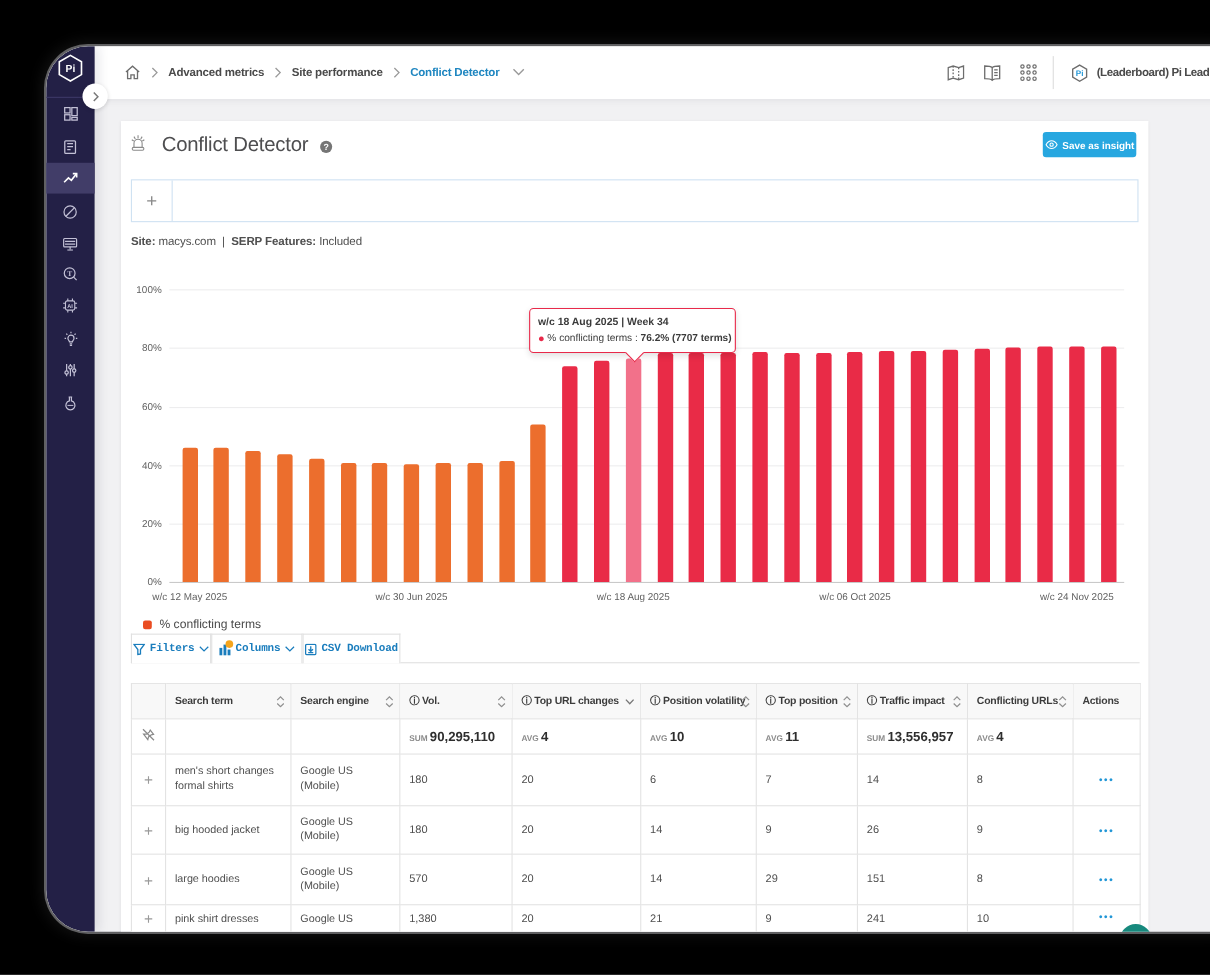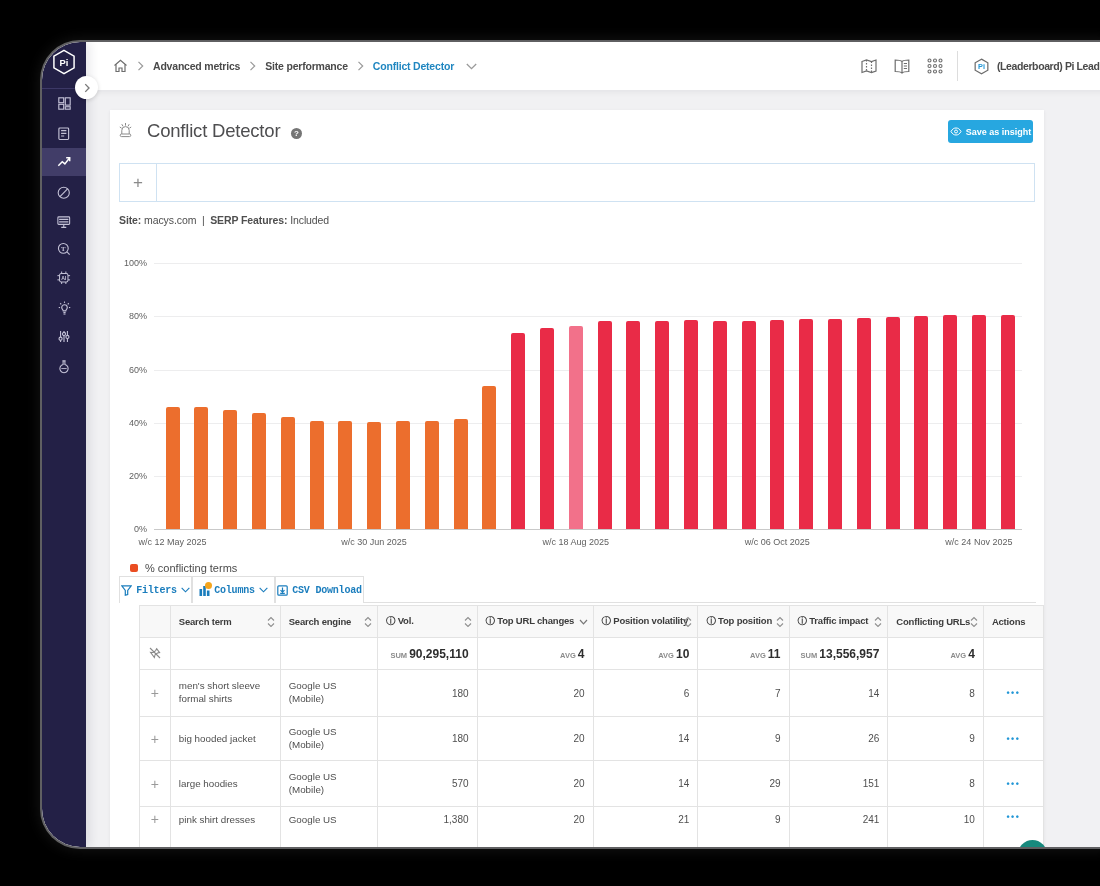--- a/index.html
+++ b/index.html
@@ -47,25 +47,25 @@
 .tooltip { position:absolute; left:371px; top:170px; width:188px; height:41px; background:#fff; border:1px solid #e8294a; border-radius:4px; box-shadow:0 2px 6px rgba(0,0,0,0.12); z-index:3; font-size:9.5px; color:#3b3b3b; padding:6px 5px 0 7px; white-space:nowrap; }
 .tooltip:after { content:""; position:absolute; left:89px; bottom:-6.5px; width:11px; height:11px; background:#fff; border-right:1px solid #e8294a; border-bottom:1px solid #e8294a; transform:rotate(45deg); }
 .legend { position:absolute; left:20px; top:452px; display:flex; align-items:center; font-size:11px; color:#4a4a4a; }
 .legend .sq { width:8px; height:8px; border-radius:2px; background:#ea4d22; margin-right:7px; }
 
 
 .tabs { position:absolute; left:9px; top:466px; width:917px; height:27px; border-bottom:1px solid #e0e0e0;font-family:Liberation Mono, monospace; }
 .tab { position:absolute; top:0; height:27px; border:1px solid #e0e0e0; border-bottom:none; display:flex; align-items:center; justify-content:center; gap:4px; color:#1a7dbd; font-size:10px; letter-spacing:-0.2px; font-weight:bold; background:#fff; white-space:nowrap; }
 
 
-table { position:absolute; left:9px; top:495px; border-collapse:collapse; table-layout:fixed; background:#fff;margin-left:20px; }
+table { position:absolute; left:9px; top:511px; border-collapse:collapse; table-layout:fixed; background:#fff; }
 td,th { border:1px solid #e3e3e3; font-size:10px; color:#4f4f4f; vertical-align:middle; padding:0 8px; }
 thead th { background:#f8f8f8; font-size:9.5px; letter-spacing:-0.2px; color:#3c3c3c; text-align:left; font-weight:bold; white-space:nowrap; overflow:hidden; position:relative; }
 .caret { position:absolute; right:5px; top:50%; transform:translateY(-50%); line-height:0; }
-.num { text-align:right; }
+.num { text-align:left; }
 .sum-sm { font-size:7.5px; color:#8b8b8b; font-weight:bold; }
 .sum-val { font-size:12px; font-weight:bold; color:#2e2e2e; }
 .dots { color:#2196d6; font-weight:bold; letter-spacing:1.5px; text-align:center; font-size:9px; }
 .plus { color:#9a9a9a; font-size:14px; text-align:center; }
 
 .chat { position:absolute; left:976px; top:798px; width:29px; height:29px; border-radius:50%; background:#17897d; }
 </style>
 </head>
 <body>
 <div class="window">
@@ -297,20 +297,24 @@
           <div class="bar" style="left:804.3000000000001px;top:206.4px;height:212.4px;background:#e92b47"></div>
           <div class="bar" style="left:833.1px;top:205.338px;height:213.46200000000002px;background:#e92b47"></div>
           <div class="bar" style="left:861.9px;top:205.338px;height:213.46200000000002px;background:#e92b47"></div>
           <div class="bar" style="left:890.7px;top:204.54149999999998px;height:214.25850000000003px;background:#e92b47"></div>
           <div class="xlab" style="left:62.5px">w/c 12 May 2025</div>
           <div class="xlab" style="left:264.1px">w/c 30 Jun 2025</div>
           <div class="xlab" style="left:465.7px">w/c 18 Aug 2025</div>
           <div class="xlab" style="left:667.3000000000001px">w/c 06 Oct 2025</div>
           <div class="xlab" style="left:868.9px">w/c 24 Nov 2025</div>
         </div>
+      <div class="tooltip">
+        <div style="font-weight:bold;font-size:9.5px">w/c 18 Aug 2025 | Week 34</div>
+        <div style="margin-top:4px;font-size:9.2px"><span style="color:#e8294a;font-size:10px;vertical-align:-0.5px">●</span>&nbsp;% conflicting terms : <b>76.2% (7707 terms)</b></div>
+      </div>
       <div class="legend"><div class="sq"></div>% conflicting terms</div>
 
       <div class="tabs">
         <div class="tab" style="left:0px;width:73px">
           <svg width="11" height="11" viewBox="0 0 11 11" fill="none" stroke="#1a7dbd" stroke-width="1.2">
               <path d="M0.8 0.8 H10.2 L6.7 5.5 V9.5 L4.3 10.2 V5.5 Z"></path>
             </svg>
           Filters
           <svg width="9" height="6" viewBox="0 0 11 7" fill="none" stroke="#1a7dbd" stroke-width="1.4">
               <path d="M0.8 1 L5.5 5.7 L10.2 1"></path>
@@ -400,21 +404,21 @@
             <td class="num"><span class="sum-sm">SUM </span><span class="sum-val">90,295,110</span></td>
             <td class="num"><span class="sum-sm">AVG </span><span class="sum-val">4</span></td>
             <td class="num"><span class="sum-sm">AVG </span><span class="sum-val">10</span></td>
             <td class="num"><span class="sum-sm">AVG </span><span class="sum-val">11</span></td>
             <td class="num"><span class="sum-sm">SUM </span><span class="sum-val">13,556,957</span></td>
             <td class="num"><span class="sum-sm">AVG </span><span class="sum-val">4</span></td>
             <td></td>
           </tr>
           <tr style="height:47px">
             <td class="plus">+</td>
-            <td style="font-size:9.8px;line-height:1.3">men's short sleeve formal shirts</td>
+            <td style="font-size:9.8px;line-height:1.3">men's short changes formal shirts</td>
             <td style="font-size:9.8px;line-height:1.3">Google US<br>(Mobile)</td>
             <td class="num">180</td>
               <td class="num">20</td>
               <td class="num">6</td>
               <td class="num">7</td>
               <td class="num">14</td>
               <td class="num">8</td>
             <td class="dots">•••</td>
           </tr>
           <tr style="height:44px">

